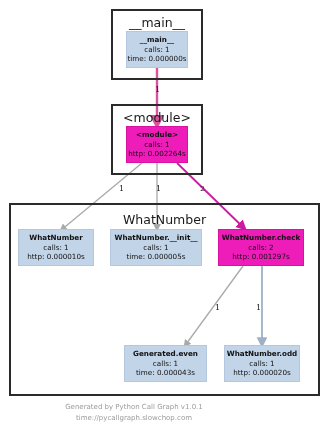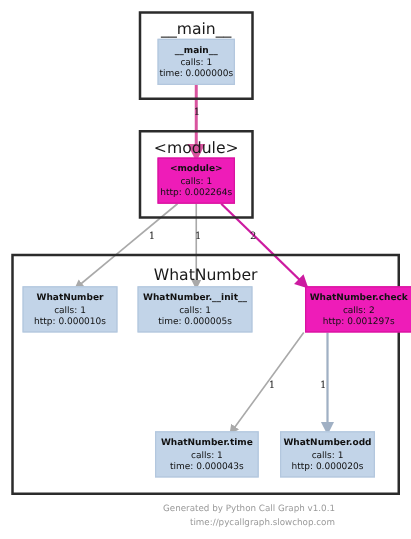--- a/index.html
+++ b/index.html
@@ -99,21 +99,21 @@
   .node.blue  { background: #c2d4e8; border-color: #b3c7de; }
   .node.pink  { background: #ee1cb8; border-color: #d8139f; }
   .node .nd-name { font-weight: bold; }
   .node .nd-calls { }
   .node .nd-time { }
 
   #node-main      { left: 126px; top: 31px;  width: 62px; height: 37px; }
   #node-module    { left: 126px; top: 126px; width: 62px; height: 37px; }
   #node-whatnumber{ left: 18px;  top: 229px; width: 76px; height: 37px; }
   #node-init      { left: 110px; top: 229px; width: 92px; height: 37px; }
-  #node-check     { left: 218px; top: 229px; width: 86px; height: 37px; margin-left: 26px; }
+  #node-check     { left: 218px; top: 229px; width: 86px; height: 37px; }
   #node-even      { left: 124px; top: 345px; width: 83px; height: 37px; }
   #node-odd       { left: 224px; top: 345px; width: 76px; height: 37px; }
 
   
   .edge-label {
     position: absolute;
     font-size: 8px;
     color: #1a1a1a;
     font-family: "DejaVu Serif", serif;
     white-space: nowrap;
@@ -124,21 +124,21 @@
   #elabel-mod-check   { left: 200px; top: 184px; }
   #elabel-check-even  { left: 215px; top: 303px; }
   #elabel-check-odd   { left: 256px; top: 303px; }
 
   
   #footer {
     position: absolute;
     left: 0;
     right: 0;
     top: 402px;
-    text-align: right;
+    text-align: center;
     color: #9a9a9a;
     font-size: 7px;
     line-height: 1.5;
   }
   #footer div { white-space: nowrap; }
 </style>
 </head>
 <body>
 
 <div id="graph-root">
@@ -208,21 +208,21 @@
     <div class="nd-time">time: 0.000005s</div>
   </div>
 
   <div class="node pink" id="node-check">
     <div class="nd-name">WhatNumber.check</div>
     <div class="nd-calls">calls: 2</div>
     <div class="nd-time">http: 0.001297s</div>
   </div>
 
   <div class="node blue" id="node-even">
-    <div class="nd-name">WhatNumber.time</div>
+    <div class="nd-name">Generated.even</div>
     <div class="nd-calls">calls: 1</div>
     <div class="nd-time">time: 0.000043s</div>
   </div>
 
   <div class="node blue" id="node-odd">
     <div class="nd-name">WhatNumber.odd</div>
     <div class="nd-calls">calls: 1</div>
     <div class="nd-time">http: 0.000020s</div>
   </div>
 

